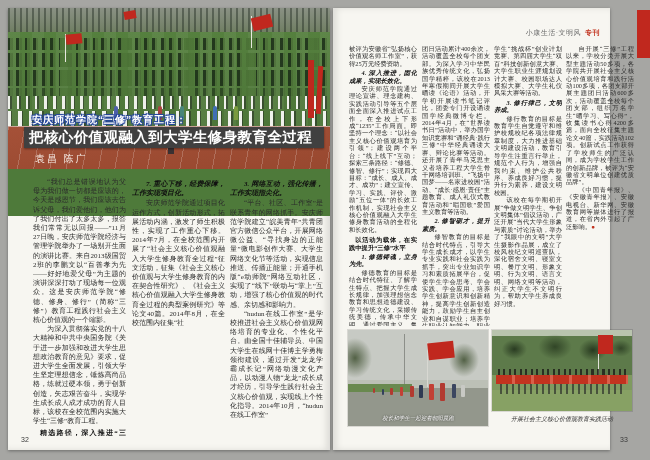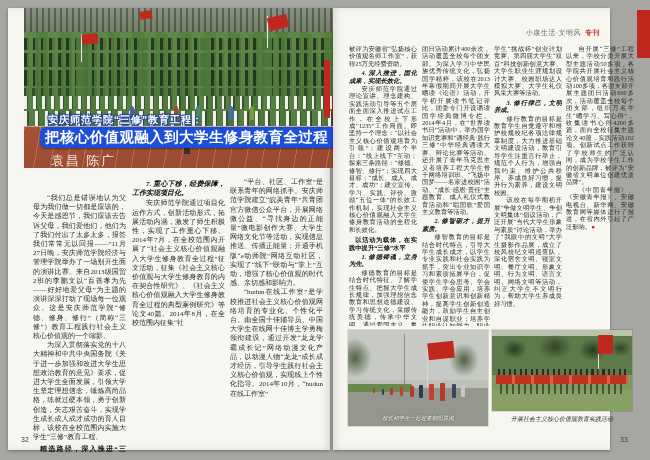--- a/index.html
+++ b/index.html
@@ -6,21 +6,21 @@
   body{font-family:"Liberation Serif","DejaVu Serif",serif;}
   #canvas{position:relative;width:650px;height:460px;background:#a6a6a3;overflow:hidden;}
 
   
   .page{position:absolute;top:8px;height:442px;background:#f7f6f1;}
   #left-page{left:8px;width:322px;box-shadow:inset -4px 0 6px rgba(0,0,0,.10),0 1px 3px rgba(0,0,0,.35);}
   #right-page{left:333px;width:277px;box-shadow:inset 4px 0 6px rgba(0,0,0,.10),0 1px 3px rgba(0,0,0,.35);}
   #edge-tab{position:absolute;left:637px;top:10px;width:13px;height:48px;background:#c0281e;}
 
   
-  #hero{position:absolute;left:16px;top:0;width:322px;height:160px;overflow:hidden;background:#4e7a3a;}
+  #hero{position:absolute;left:0;top:0;width:322px;height:208px;overflow:hidden;background:#4e7a3a;}
   .hero-top{position:absolute;left:0;top:0;width:322px;height:26px;
     background:repeating-linear-gradient(90deg,rgba(35,45,35,.45) 0 2px,transparent 2px 6px),linear-gradient(#8a9184,#6e7d60);}
   .hero-field{position:absolute;left:0;top:24px;width:322px;height:100px;
     background:repeating-linear-gradient(90deg,rgba(255,255,255,.05) 0 12px,transparent 12px 24px),linear-gradient(#55803e,#4c7538);}
   .troops{position:absolute;left:0;
     background:repeating-linear-gradient(90deg,rgba(22,38,20,.8) 0 2.5px,rgba(66,92,48,.4) 2.5px 5px,transparent 5px 8.5px);}
   .troops::after{content:"";position:absolute;inset:0;
     background:repeating-linear-gradient(90deg,transparent 0 52px,rgba(78,118,56,.95) 52px 62px);}
   .tb1{top:30px;width:322px;height:12px;}
   .tb2{top:45px;width:322px;height:14px;}
@@ -35,30 +35,30 @@
   .track{position:absolute;left:0;top:118px;width:322px;height:42px;
     background:repeating-linear-gradient(100deg,rgba(255,255,255,.20) 0 1px,transparent 1px 16px),linear-gradient(175deg,#a55138,#98482f);
     border-top:1px solid rgba(255,255,255,.5);}
   .flag{position:absolute;background:#c0281e;}
   .pole{position:absolute;width:1px;background:#e8e8e0;}
   .lead-figure{position:absolute;left:160px;top:126px;width:6px;height:20px;background:#3a3132;border-radius:2px 2px 0 0;}
 
   
   #kicker{position:absolute;left:24px;top:105px;font-size:10px;font-weight:bold;color:#fff;letter-spacing:1px;
     text-shadow:1px 1px 0 #24459c,-1px 1px 0 #24459c,1px -1px 0 #24459c,-1px -1px 0 #24459c,0 0 3px #24459c;}
-  #title-banner{position:absolute;left:16px;top:119px;width:300px;height:21px;background:#1d4ed8;
-    box-shadow:0 1px 2px rgba(0,0,0,.4);border-radius:6px;}
+  #title-banner{position:absolute;left:16px;top:119px;width:300px;height:21px;background:#404040;
+    box-shadow:0 1px 2px rgba(0,0,0,.4);}
   #title-banner span{display:block;font-size:14.5px;font-weight:bold;color:#fff;line-height:21px;
     padding-left:5px;letter-spacing:.4px;white-space:nowrap;}
-  #byline{position:absolute;left:27px;top:144px;font-size:13px;color:#f4e9e2;letter-spacing:2px;}
+  #byline{position:absolute;left:27px;top:144px;font-size:10px;color:#f4e9e2;letter-spacing:2px;}
 
   
   .col{position:absolute;overflow:hidden;color:#2b2b2b;text-align:justify;}
   .lp-col{top:170px;width:93px;height:261px;font-size:7px;line-height:9.2px;}
-  #lp-c1{left:25px;margin-top:16px;} #lp-c2{left:124px;} #lp-c3{left:222px;}
+  #lp-c1{left:25px;} #lp-c2{left:124px;} #lp-c3{left:222px;}
   .rp-col{top:37px;width:68px;font-size:6.3px;line-height:7.4px;}
   #rp-c1{left:16px;height:281px;} #rp-c2{left:89px;height:281px;}
   #rp-c3{left:161px;height:262px;} #rp-c4{left:233px;height:262px;}
   .para{margin:0;}
   .t-p{text-indent:2em;}
   .t-pc{text-indent:0;}
   .t-pe{text-indent:2em;}
   .t-h{font-weight:bold;text-indent:1em;margin:3px 0 2px;color:#111;}
   .t-sh{font-weight:bold;font-style:italic;text-indent:2em;margin:2px 0 1px;color:#111;}
   .endmark{color:#c2331f;font-style:normal;}
@@ -142,20 +142,21 @@
     <div class="col lp-col" id="lp-c1">
         <div class="para t-p">“我们总是错误地认为父母为我们做一切都是应该的，今天是感恩节，我们应该去告诉父母，我们爱他们，他们为了我们付出了太多太多，报答我们常常无以回报——”11月27日晚，安庆师范学院经济与管理学院举办了一场别开生面的演讲比赛。来自2013级国贸2班的李鹏文以“百善孝为先——好好地爱父母”为主题的演讲深深打动了现场每一位观众。这是安庆师范学院“修德、修身、修行”（简称“三修”）教育工程践行社会主义核心价值观的一个缩影。</div>
         <div class="para t-p">为深入贯彻落实党的十八大精神和中共中央国务院《关于进一步加强和改进大学生思想政治教育的意见》要求，促进大学生全面发展，引领大学生坚定理想信念，锤炼高尚品格，练就过硬本领，勇于创新创造，矢志艰苦奋斗，实现学生成长成人成才成功的育人目标，该校在全校范围内实施大学生“三修”教育工程。</div>
         <div class="para t-h">精选路径，深入推进“三修”工程“四化”</div>
       </div>
     <div class="col lp-col" id="lp-c2">
         <div class="para t-sh">7. 重心下移，经费保障，工作实现项目化。</div>
         <div class="para t-p">安庆师范学院通过项目化运作方式，创新活动形式，拓展活动内涵，激发了师生积极性，实现了工作重心下移。2014年7月，在全校范围内开展了“社会主义核心价值观融入大学生修身教育全过程”征文活动，征集《社会主义核心价值观与大学生修身教育的内在契合性研究》、《社会主义核心价值观融入大学生修身教育全过程的典型案例研究》等论文40篇。2014年8月，在全校范围内征集“社</div>
       </div>
     <div class="col lp-col" id="lp-c3">
+        <div class="para t-sh">3. 网络互动，强化传播，工作实现指尖化。</div>
         <div class="para t-p">“平台、社区、工作室”是联系青年的网络抓手。安庆师范学院建立“皖美青年”共青团官方微信公众平台，开展网络微公益、“寻找身边的正能量”微电影创作大赛、大学生网络文化节等活动，实现信息推送、传播正能量；开通手机版“e动师院”网络互动社区，实现了“线下”联动与“掌上”互动，增强了核心价值观的时代感、亲切感和影响力。</div>
         <div class="para t-p">“hudun在线工作室”是学校推进社会主义核心价值观网络培育的专业化、个性化平台。由全国十佳辅导员、中国大学生在线网十佳博主学勇梅领衔建设，通过开发“龙龙学霸成长记”网络动漫文化产品，以动漫人物“龙龙”成长成才经历，引导学生践行社会主义核心价值观，实现线上个性化指导。2014年10月，“hudun在线工作室”</div>
       </div>
 
     <div class="pagenum" id="pn-left">32</div>
   </div>
 
   <div class="page" id="right-page">
 
     <div id="rp-header">

